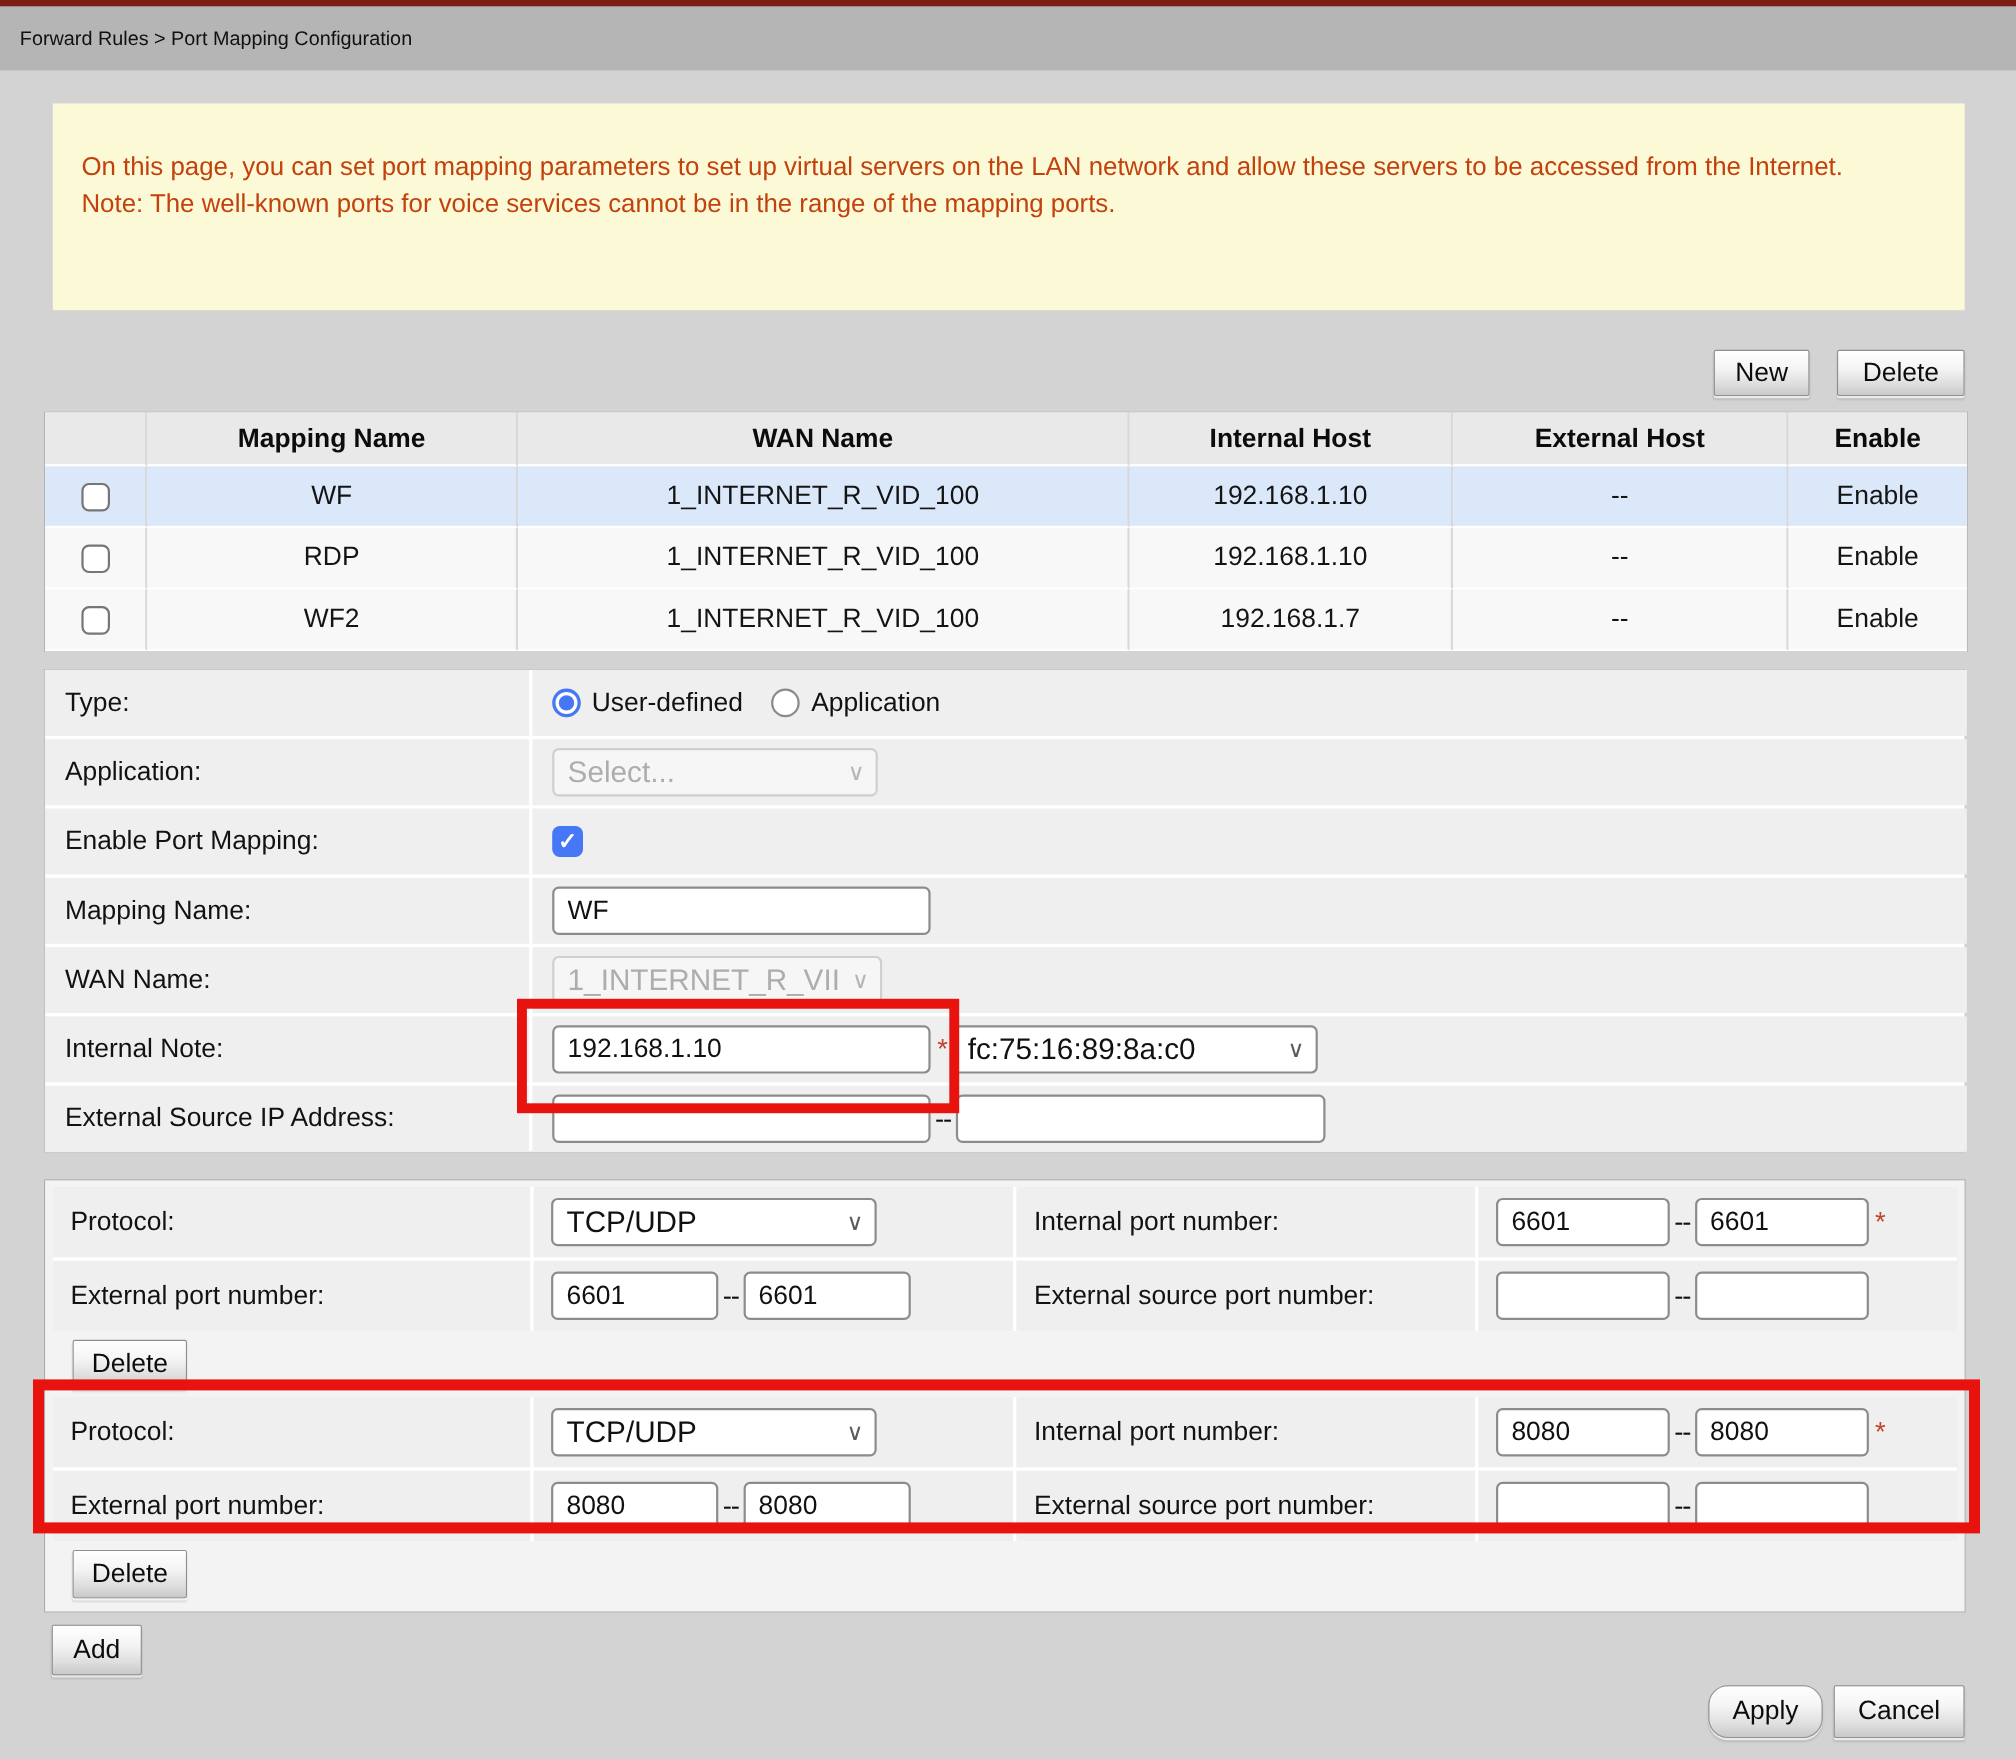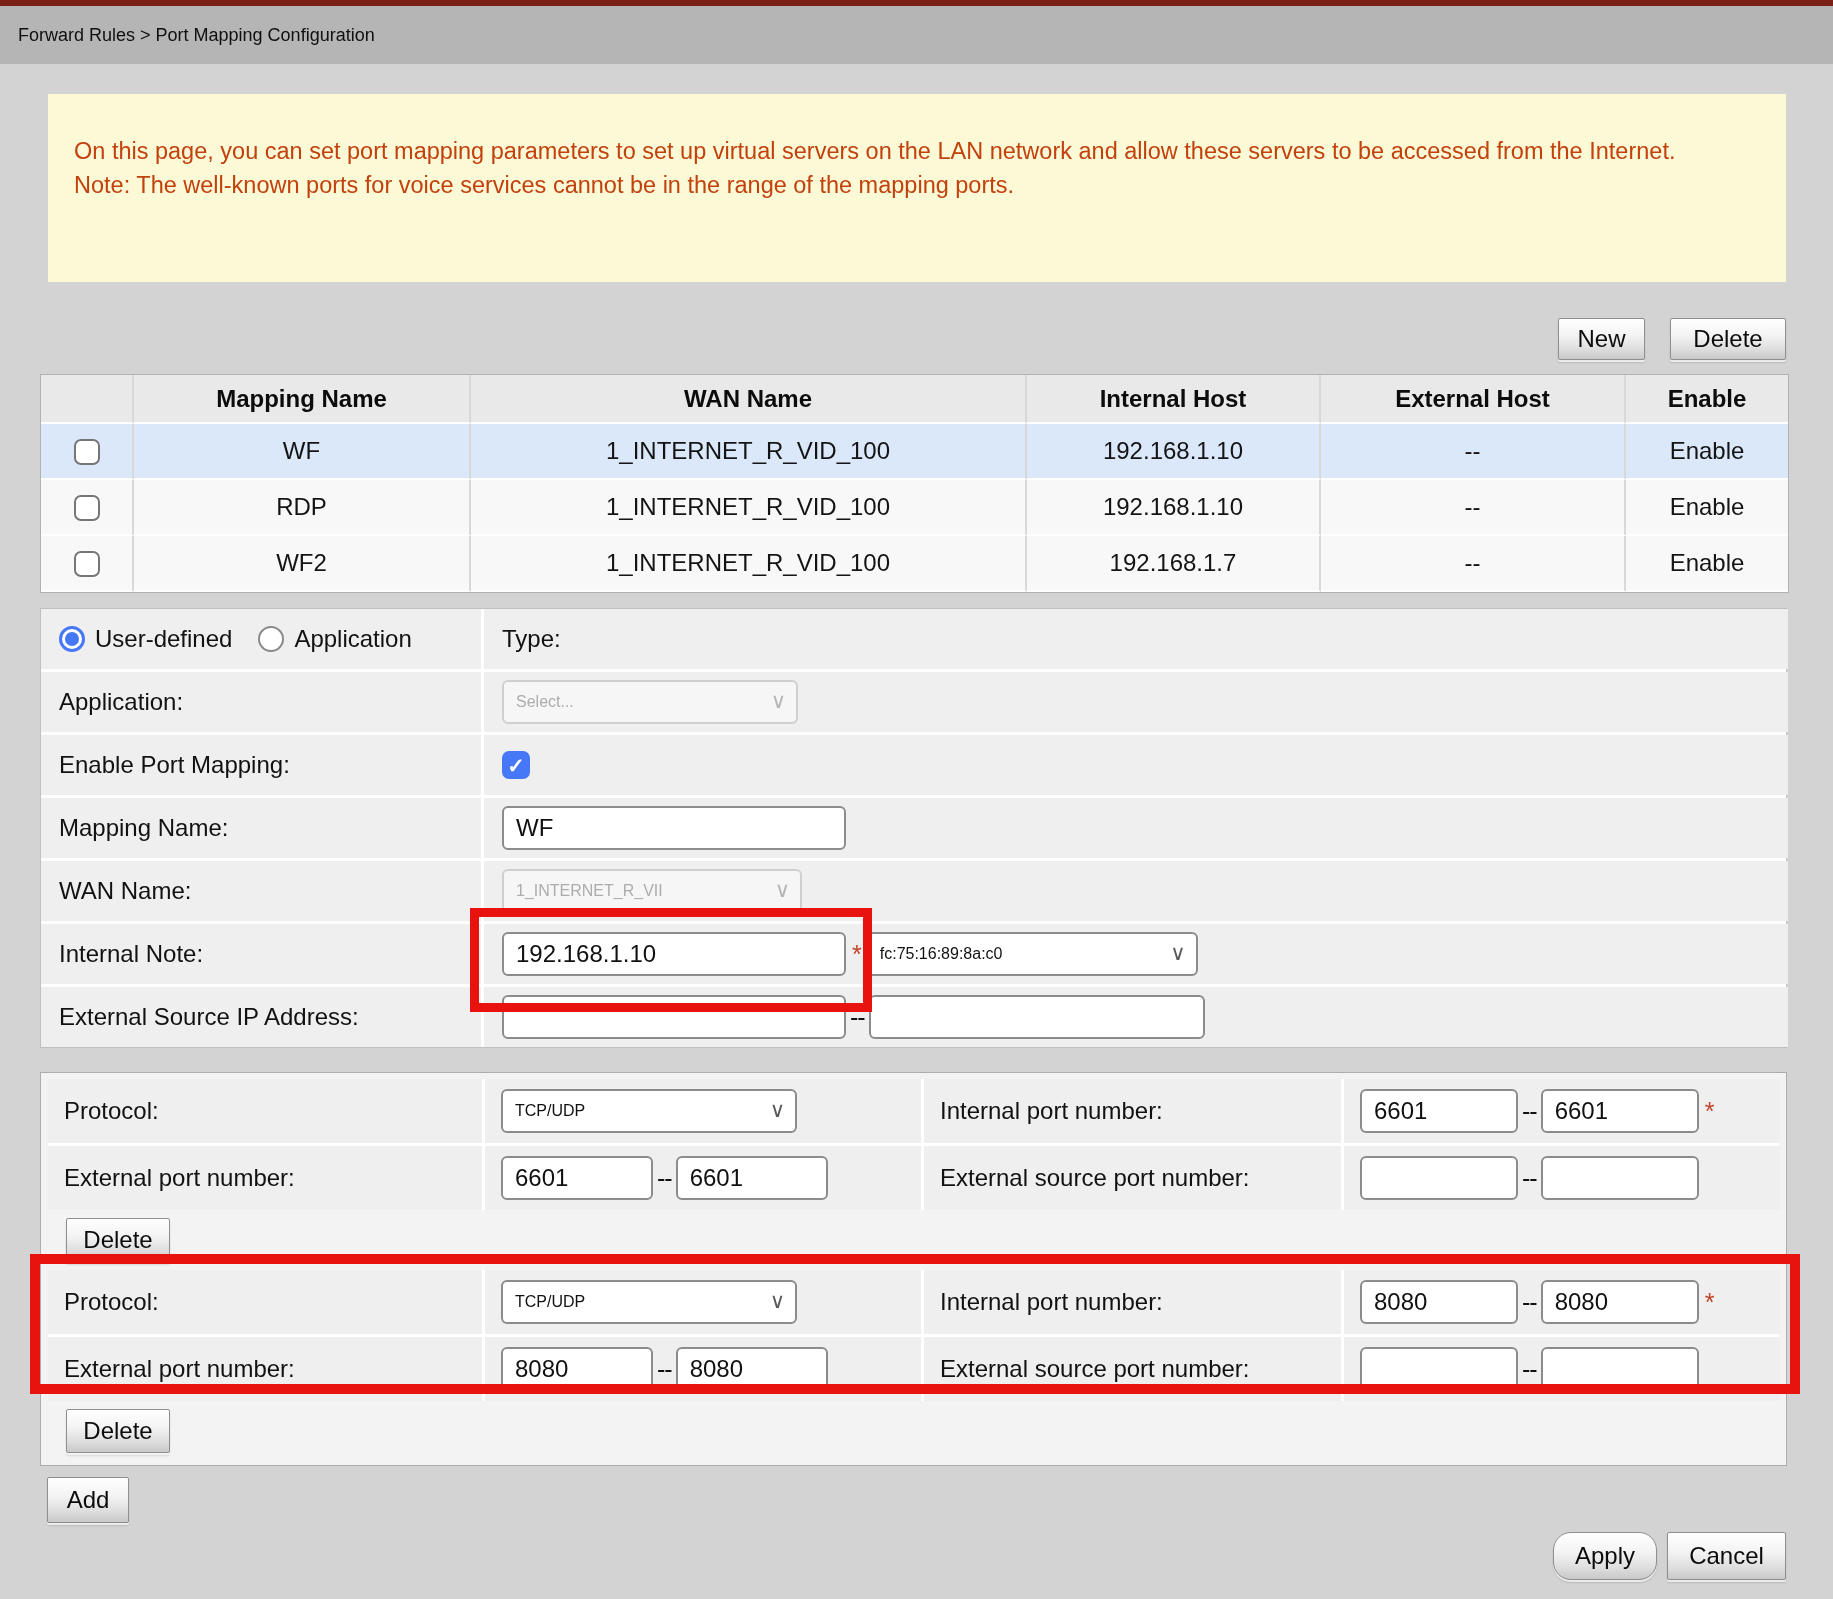--- a/index.html
+++ b/index.html
@@ -87,21 +87,21 @@
   .radio-label { margin:0 26px 0 10px; }
 
   
   .tin {
     height:44px; border:2px solid #8c8c8c; border-radius:6px; background:#fff;
     font-size:24px; color:#111; padding:0 12px; font-family:"Liberation Sans", sans-serif;
   }
   .w-lg { width:344px; } .w-lg2 { width:336px; } .w-md { width:296px; } .w-sm { width:158px; } .w-sm2 { width:152px; }
   .sel {
     position:relative; height:44px; border:2px solid #8c8c8c; border-radius:6px; background:#fff;
-    display:inline-flex; align-items:center; padding:0 38px 0 12px; font-size:16px; color:#111;
+    display:inline-flex; align-items:center; padding:0 38px 0 12px; font-size:27px; color:#111;
     cursor:pointer; white-space:nowrap; overflow:hidden;
   }
   .sel .chev { position:absolute; right:10px; top:50%; transform:translateY(-54%); }
   .chev::after { content:"∨"; font-size:21px; color:#5a5a5a; }
   .sel.disabled { border-color:#cfcfcf; background:#f6f6f6; color:#adadad; }
   .sel.disabled .chev::after { color:#b5b5b5; }
 
   .req { color:#c2442a; font-size:25px; margin-left:6px; }
   .dashsep { font-size:25px; color:#111; margin:0 4px; letter-spacing:-1px; }
 
@@ -182,27 +182,27 @@
     <td>1_INTERNET_R_VID_100</td>
     <td>192.168.1.7</td>
     <td>--</td>
     <td>Enable</td>
   </tr>
 </tbody>
   </table>
 
 <div class="formrows">
 
+  <div class="fcell">Type:</div>
   <div class="fcell">
     <span class="radio checked"></span>
     <span class="radio-label">User-defined</span>
     <span class="radio"></span>
     <span class="radio-label">Application</span>
   </div>
-  <div class="fcell">Type:</div>
 
   <div class="fcell">Application:</div>
   <div class="fcell">
     <span class="sel disabled w-md">
       <span>Select...</span>
       <span class="chev"></span>
     </span>
   </div>
 
   <div class="fcell">Enable Port Mapping:</div>

